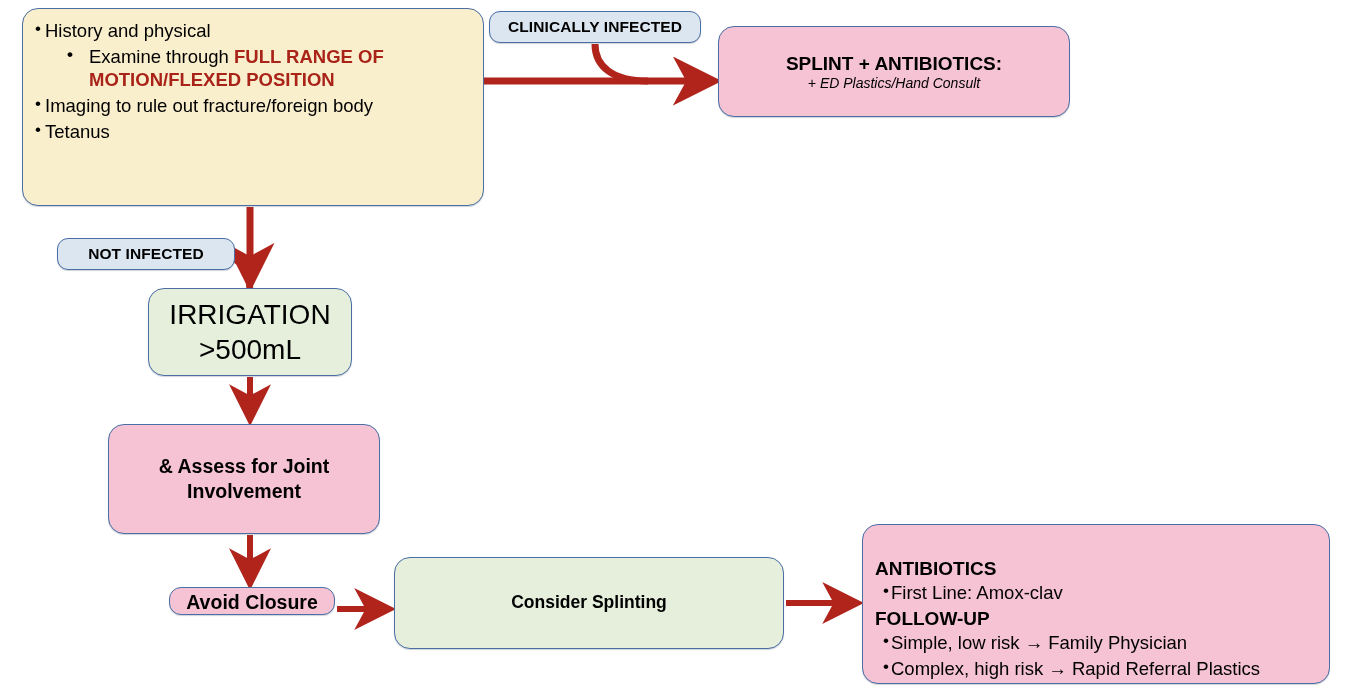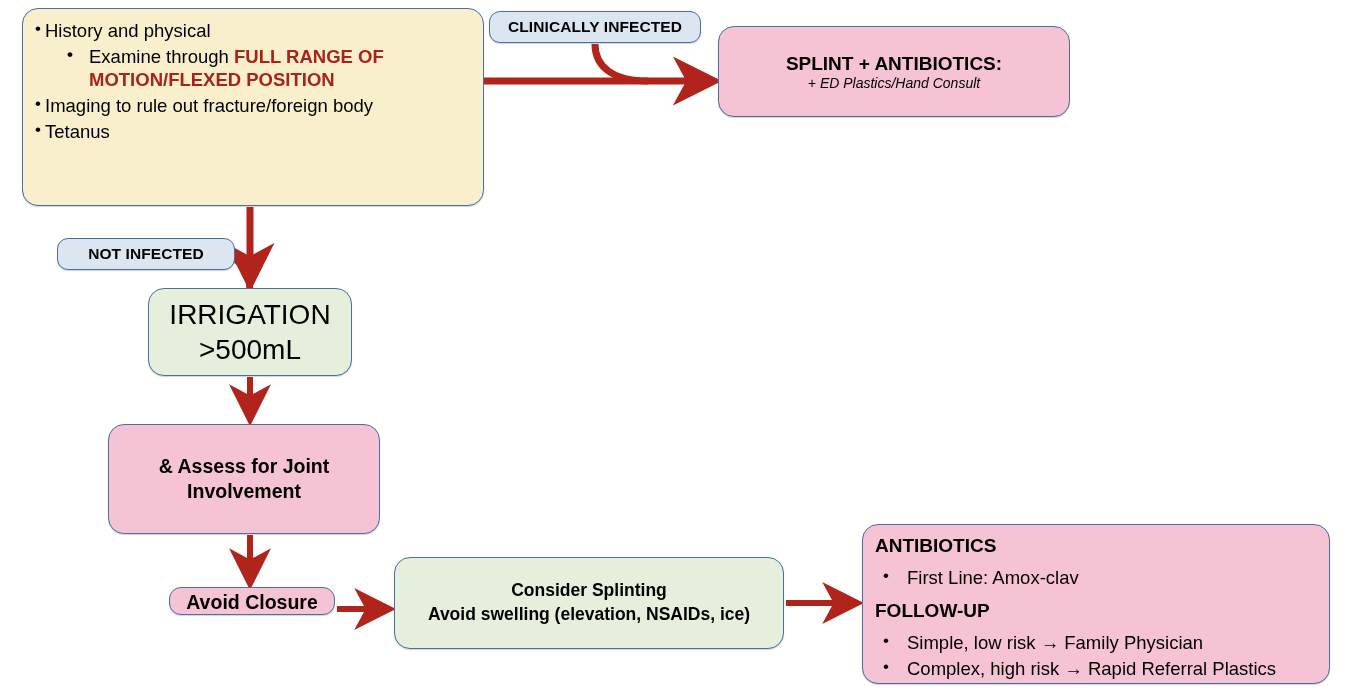--- a/index.html
+++ b/index.html
@@ -136,29 +136,29 @@
   }
   #node-splinting {
     left: 394px; top: 557px; width: 390px; height: 92px;
     align-items: center;
   }
   #node-splinting div {
     font-size: 17.5px; font-weight: bold; text-align: center; line-height: 1.35;
   }
   #node-antibiotics {
     left: 862px; top: 524px; width: 468px; height: 160px;
-    justify-content: space-between;
+    justify-content: flex-end;
     padding-top: 9px;
   }
   #node-antibiotics .sect {
     font-size: 19px; font-weight: bold; padding-left: 12px; line-height: 1.25;
   }
   #node-antibiotics .bullets li {
     font-size: 18.5px;
-    padding-left: 44px;
+    padding-left: 28px;
     line-height: 1.3;
   }
   #node-antibiotics .bullets li::before { left: 20px; }
 
   #badge-clinically-infected { left: 489px; top: 11px; width: 212px; height: 32px; }
   #badge-not-infected        { left: 57px;  top: 238px; width: 178px; height: 32px; }
 </style>
 </head>
 <body>
 
@@ -215,21 +215,20 @@
     <div>&amp; Assess for Joint</div>
     <div>Involvement</div>
   </div>
 
   <div class="node pink" id="node-avoid-closure">
     <div>Avoid Closure</div>
   </div>
 
   <div class="node green" id="node-splinting">
     <div>Consider Splinting</div>
-    <div>Avoid swelling (elevation, NSAIDs, ice)</div>
   </div>
 
   <div class="node pink" id="node-antibiotics">
     <div class="sect">ANTIBIOTICS</div>
     <ul class="bullets">
       <li>First Line: Amox-clav</li>
     </ul>
     <div class="sect">FOLLOW-UP</div>
     <ul class="bullets">
       <li>Simple, low risk → Family Physician</li>

